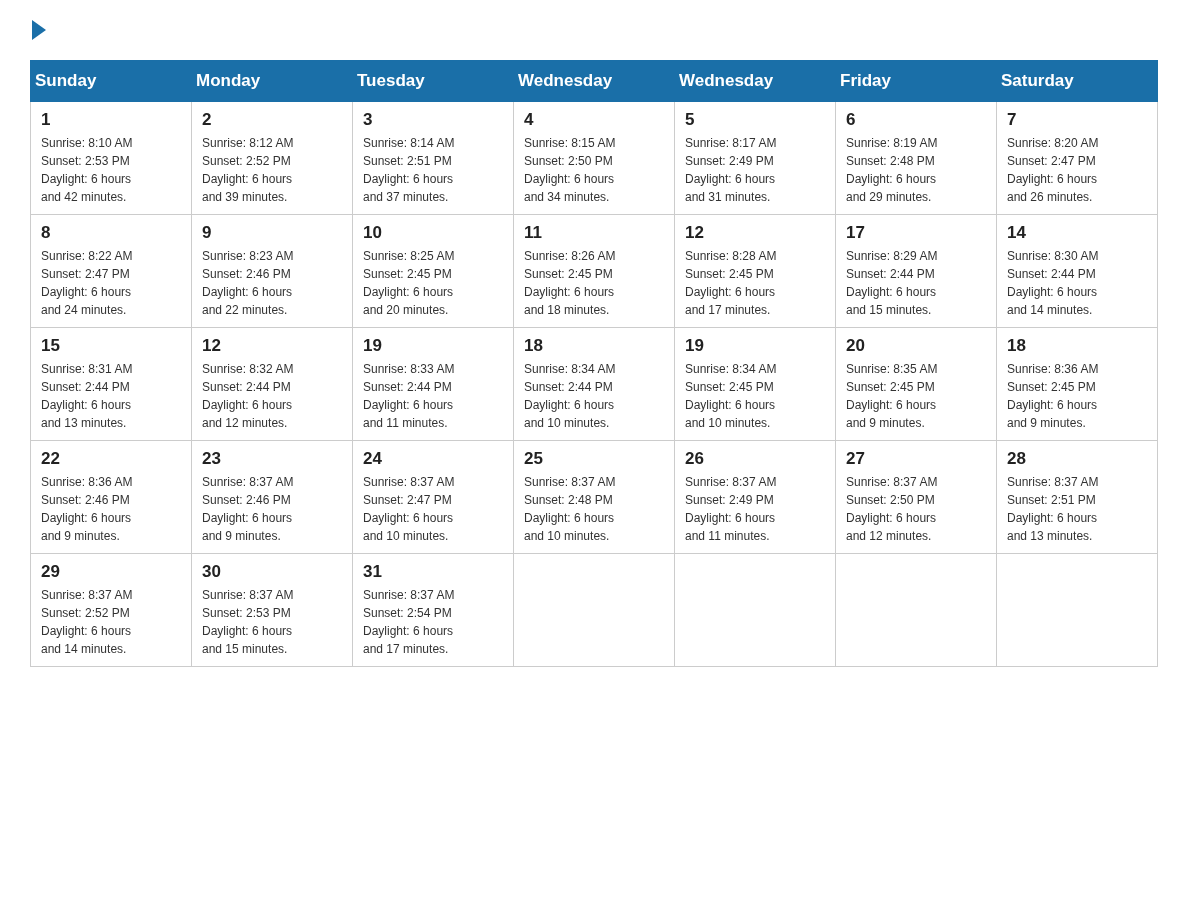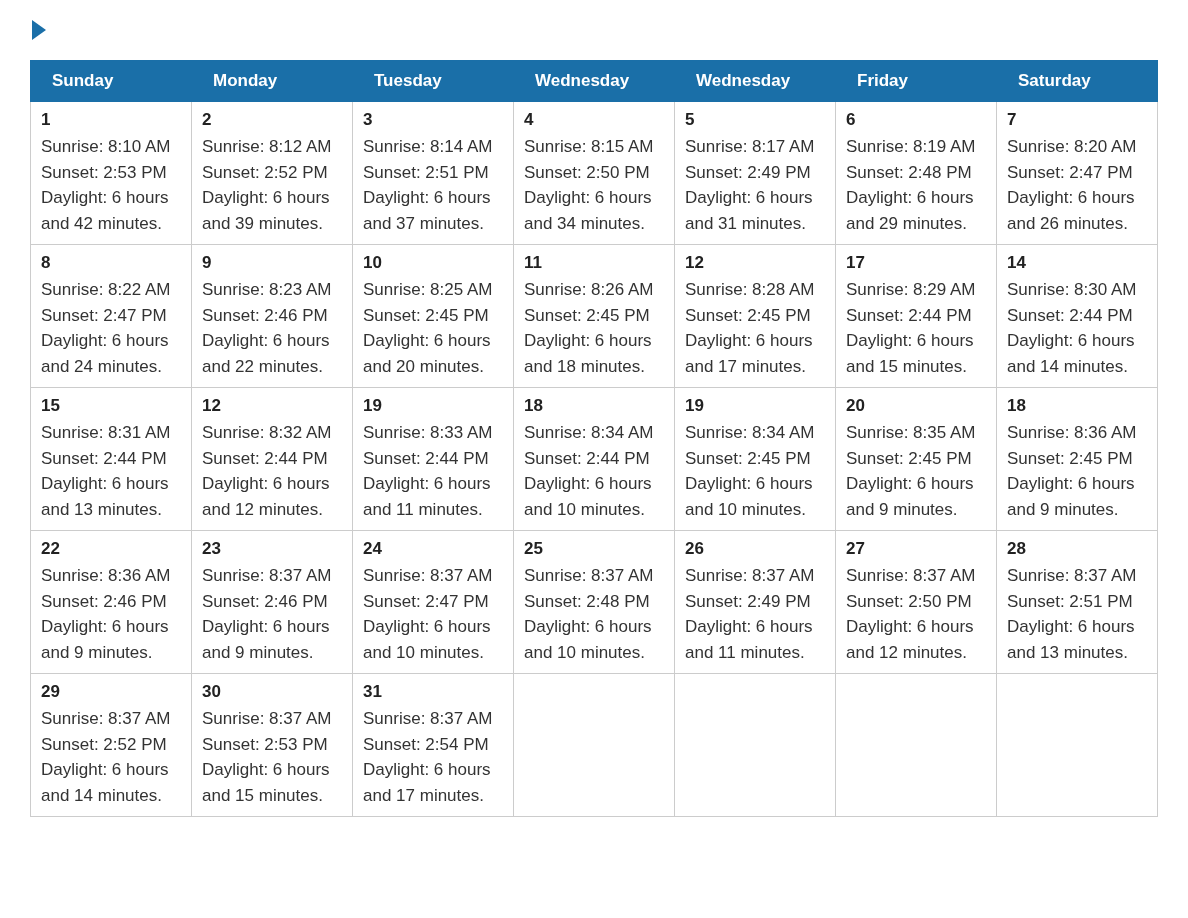--- a/index.html
+++ b/index.html
@@ -61,39 +61,39 @@
     .calendar {
       width: 100%;
       border-collapse: collapse;
       border: 1px solid #1a6fa8;
     }
     .calendar th {
       background-color: #1a6fa8;
       color: #fff;
       font-size: 17px;
       font-weight: bold;
-      padding: 10px 21px;
+      padding: 10px 4px;
       text-align: left;
       border: 1px solid #1a6fa8;
     }
     .calendar td {
       vertical-align: top;
       padding: 8px 10px;
       border: 1px solid #ccc;
       width: 14.28%;
       min-height: 110px;
     }
     .day-number {
       font-size: 17px;
       font-weight: bold;
       color: #222;
       margin-bottom: 4px;
     }
     .day-info {
-      font-size: 17px;
+      font-size: 12px;
       color: #333;
       line-height: 1.5;
     }
     .empty-cell {
       background: #fff;
     }
     tr:last-child td {
       min-height: 110px;
     }
   </style>

